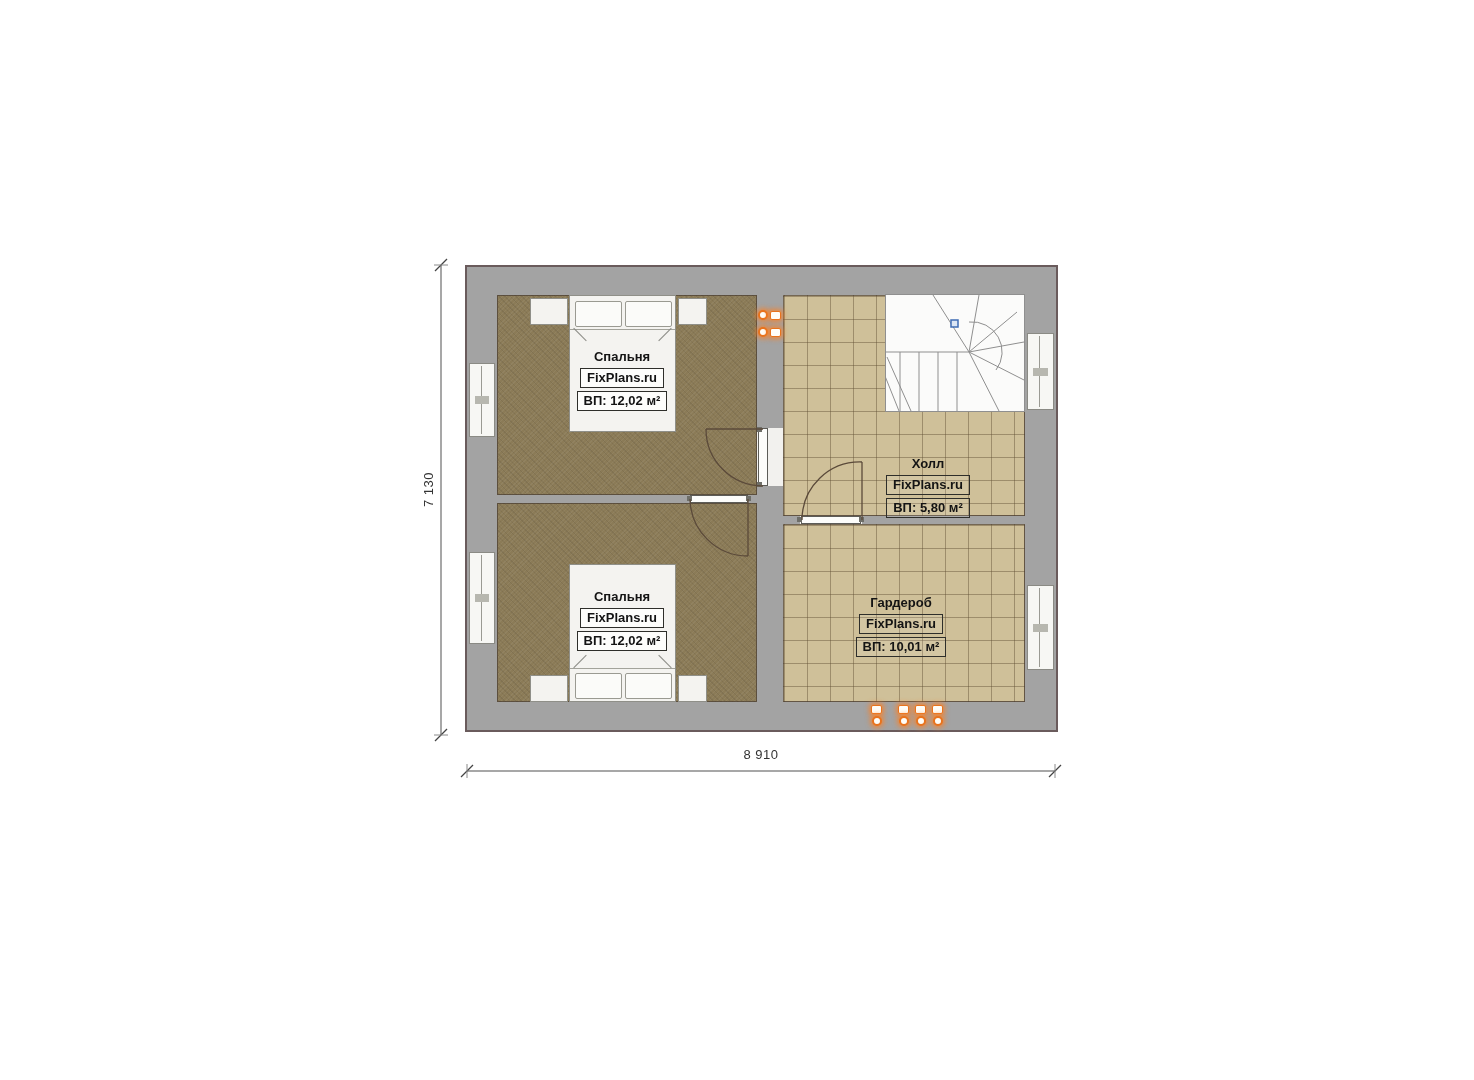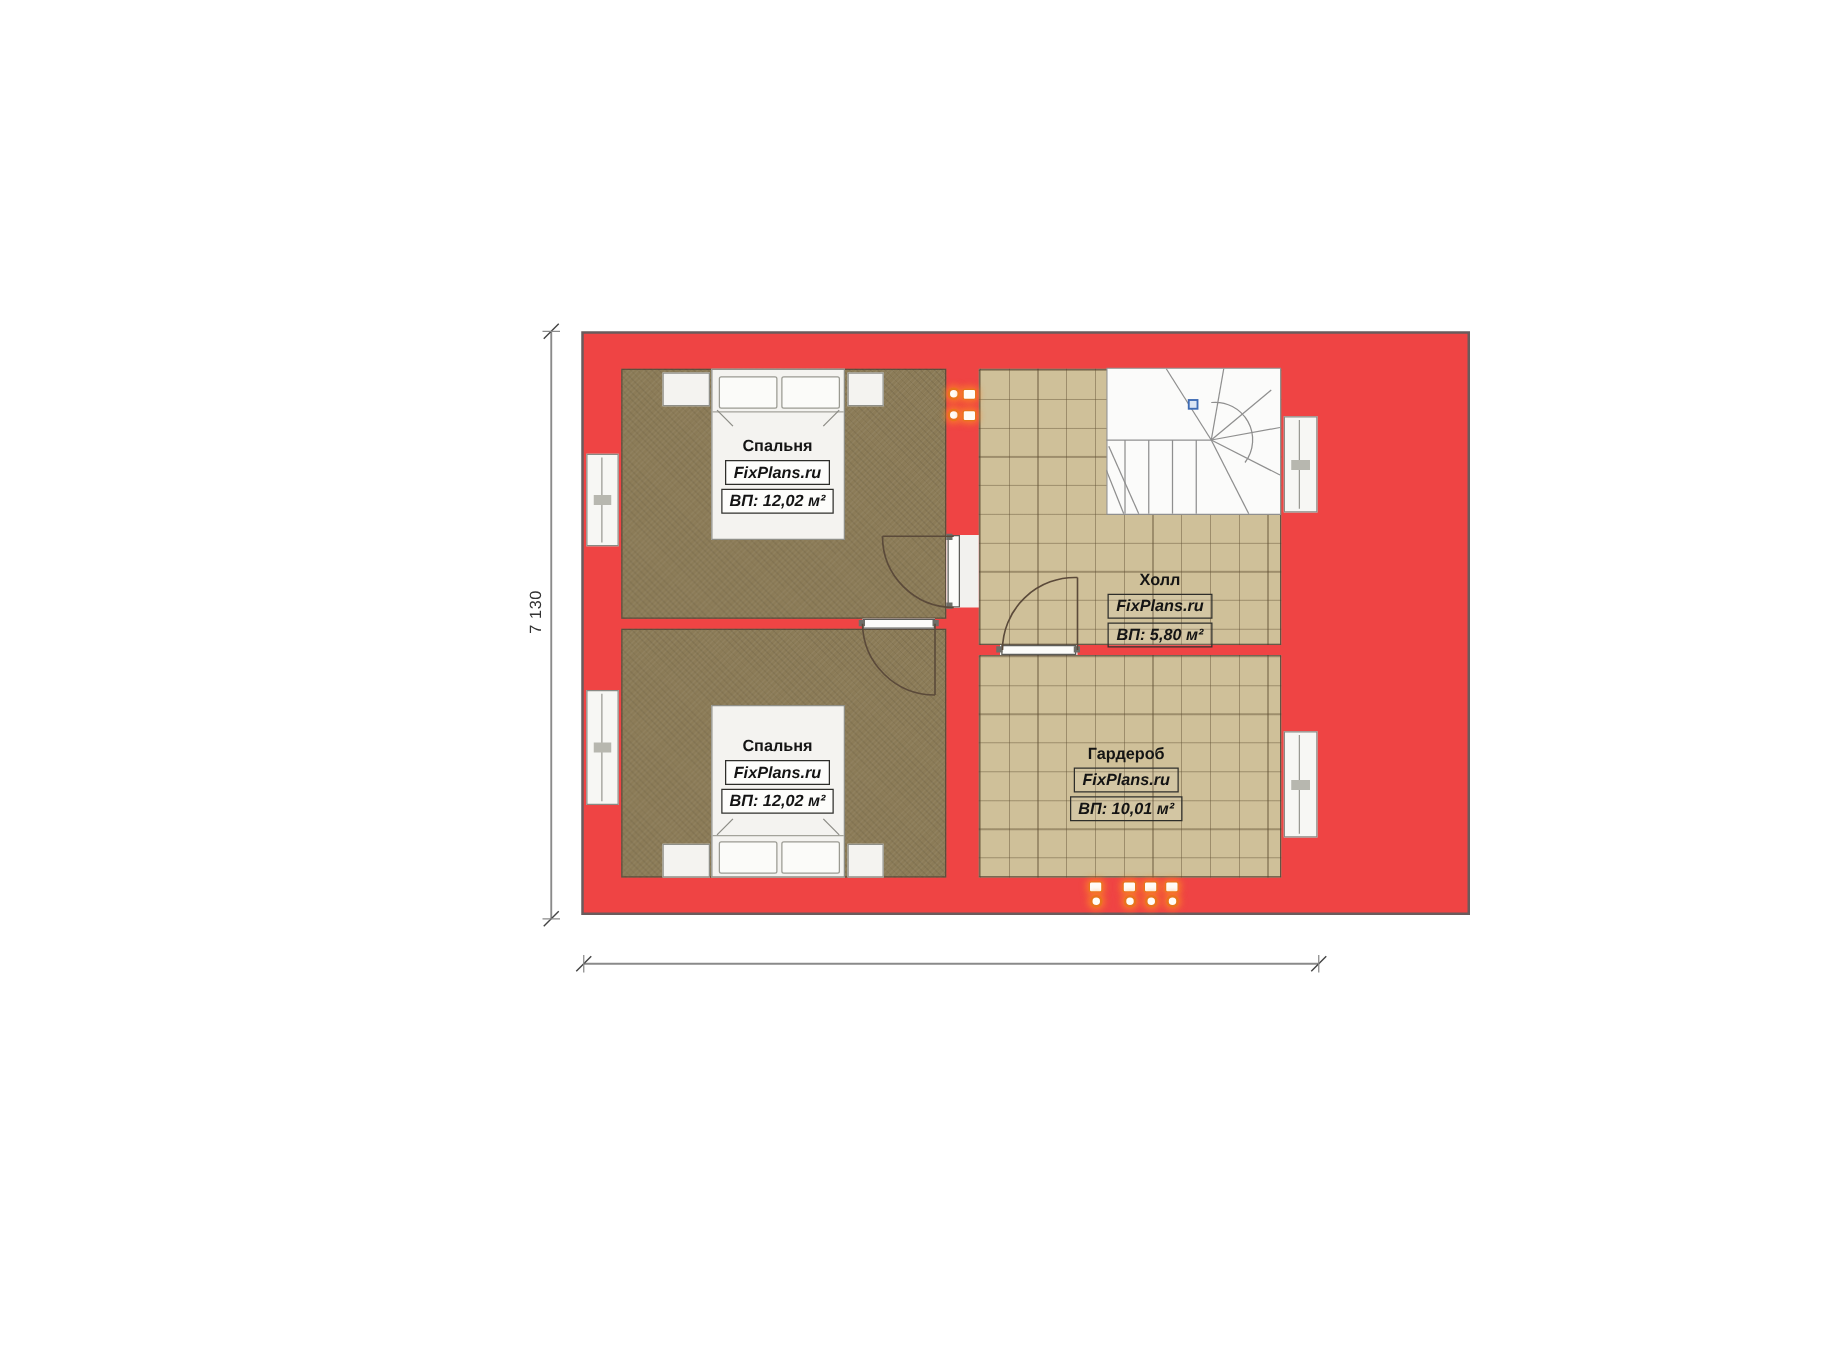--- a/index.html
+++ b/index.html
@@ -1,18 +1,18 @@
 <!DOCTYPE html>
 <html><head>
 <meta charset="utf-8">
 <style>
   html,body{margin:0;padding:0;background:#ffffff;}
   .canvas{position:relative;width:1474px;height:1080px;background:#ffffff;overflow:hidden;
           font-family:"Liberation Sans", sans-serif;}
-  .plan{position:absolute;left:467px;top:267px;width:707px;height:463px;background:#ef4444;
+  .plan{position:absolute;left:467px;top:267px;width:589px;height:463px;background:#a3a3a3;
         box-shadow:0 0 0 2px #6a5b5c;}
   
   .floor{position:absolute;box-sizing:border-box;border:1px solid rgba(68,55,48,.65);}
   .floor.bedroom{background-color:#8b7b57;
      background-image:repeating-linear-gradient(135deg, rgba(255,255,255,.05) 0 1px, transparent 1px 3px),
                       repeating-linear-gradient(45deg, rgba(0,0,0,.07) 0 1px, transparent 1px 4px);}
   .floor.tiles{background-color:#cfc099;
      background-image:repeating-linear-gradient(to right, rgba(96,80,52,.45) 0 1px, transparent 1px 23px),
                       repeating-linear-gradient(to bottom, rgba(96,80,52,.45) 0 1px, transparent 1px 23px);}
   .bedroom-top{left:30px;top:28px;width:260px;height:200px;}
@@ -47,21 +47,21 @@
   .headline{position:absolute;left:0;width:100%;height:1px;background:#a3a39b;}
   .fold{position:absolute;width:18px;height:1px;background:#8b8b85;}
   .nightstand{position:absolute;background:#f4f3f0;border:1px solid #8f8f88;box-sizing:border-box;}
   .ns-top-left{left:63px;top:31px;width:38px;height:27px;}
   .ns-top-right{left:211px;top:31px;width:29px;height:27px;}
   .ns-bottom-left{left:63px;top:408px;width:38px;height:27px;}
   .ns-bottom-right{left:211px;top:408px;width:29px;height:27px;}
   
   .room-label{position:absolute;display:flex;flex-direction:column;align-items:center;
               color:#141414;font-size:13px;font-weight:bold;line-height:16px;}
-  .room-label .box{border:1px solid #2e2e2a;padding:1px 6px;margin-top:3px;white-space:nowrap;font-style:italic;}
+  .room-label .box{border:1px solid #2e2e2a;padding:1px 6px;margin-top:3px;white-space:nowrap;}
   .on-white .box{background:#fdfdfb;}
   .on-tiles .box{background:rgba(255,255,255,.10);}
   .label-bedroom-top{left:100px;top:82px;width:110px;}
   .label-bedroom-bottom{left:100px;top:322px;width:110px;}
   .label-hall{left:406px;top:189px;width:110px;}
   .label-wardrobe{left:379px;top:328px;width:110px;justify-content:flex-end;}
   
   .socket{position:absolute;}
   .socket .bar{width:9px;height:7px;background:#fffdf8;border:1px solid #e8731d;border-radius:2px;
                box-shadow:0 0 5px 2px rgba(250,130,40,.8);}
@@ -228,14 +228,15 @@
   </svg>
   <div class="dim-text dim-text-v">7 130</div>
 
   <svg class="dim-svg" style="left:460px;top:762px;" width="602" height="18" viewBox="0 0 602 18">
     <line x1="7" y1="9" x2="595" y2="9" stroke="#8a8a8a" stroke-width="1.5"></line>
     <line x1="1" y1="15" x2="13" y2="3" stroke="#444" stroke-width="1.2"></line>
     <line x1="589" y1="15" x2="601" y2="3" stroke="#444" stroke-width="1.2"></line>
     <line x1="7" y1="2" x2="7" y2="16" stroke="#8a8a8a" stroke-width="1"></line>
     <line x1="595" y1="2" x2="595" y2="16" stroke="#8a8a8a" stroke-width="1"></line>
   </svg>
+  <div class="dim-text dim-text-h">8 910</div>
 
 </div>
 
 </body></html>

